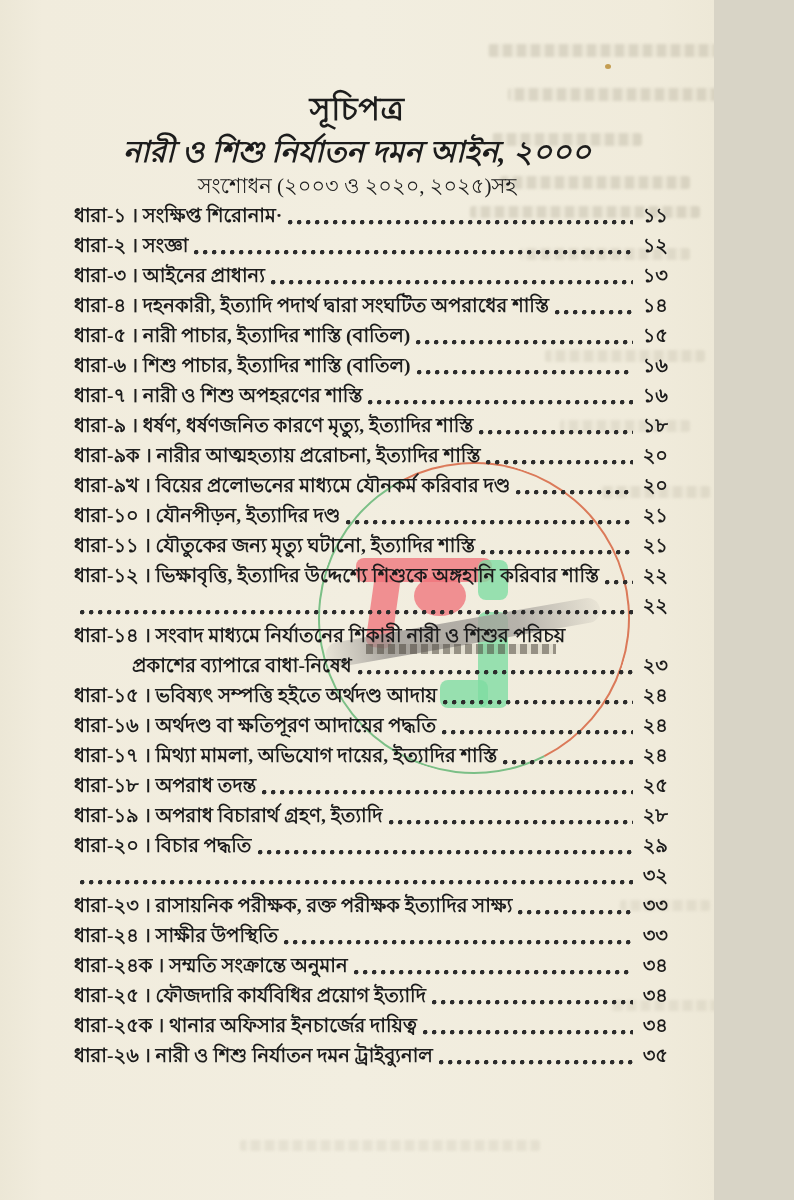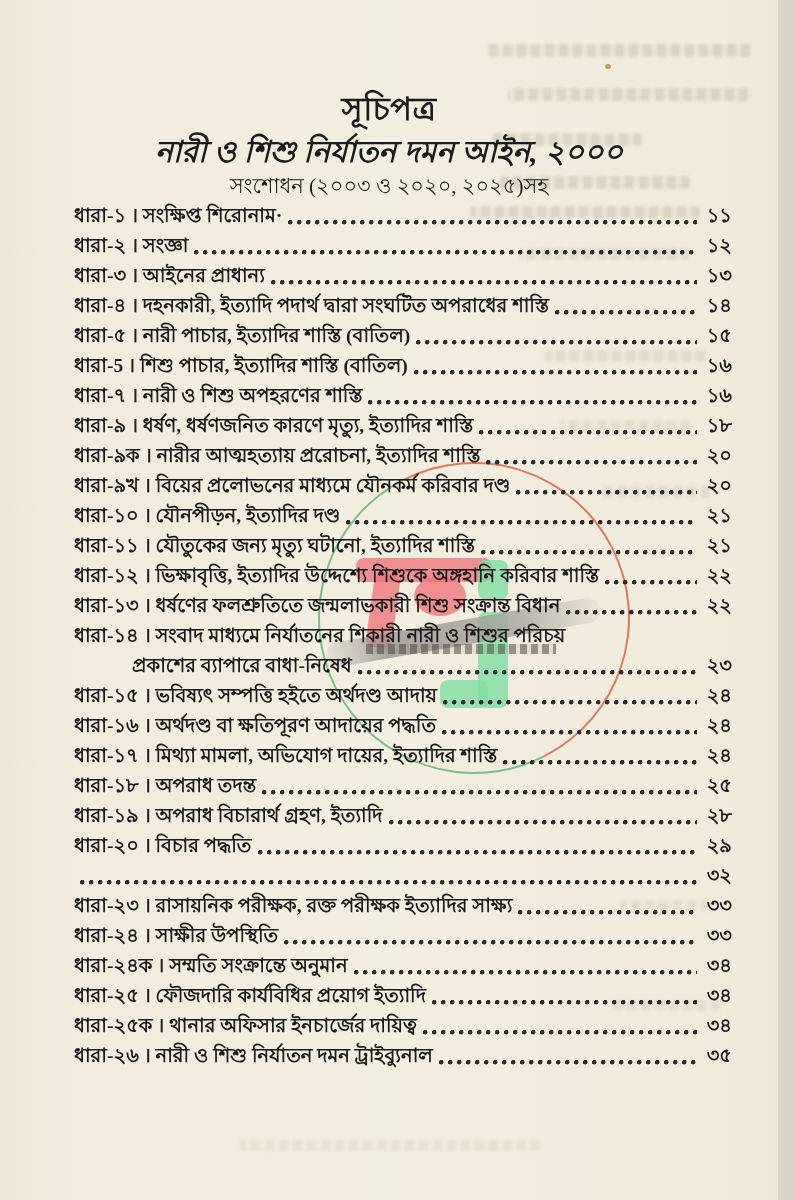--- a/index.html
+++ b/index.html
@@ -2,21 +2,21 @@
 <html lang="bn"><head>
 <meta charset="utf-8">
 <style>
   html,body{margin:0;padding:0;}
   body{
     width:794px;height:1200px;
     font-family:"Liberation Serif","DejaVu Serif",serif;
     background:#d8d4c6;
   }
   .page{
-    position:relative;width:778px;height:1200px;overflow:hidden;
+    position:relative;width:714px;height:1200px;overflow:hidden;
     background:
       linear-gradient(90deg, #ece7d6 0%, #f1ecdd 6%, #f2eee0 50%, #f0ebdb 92%, #ede8d7 100%),
       #f1ecdd;
     color:#1c1c1c;
   }
   
   .ghost{
     position:absolute;border-radius:3px;
     background:repeating-linear-gradient(90deg,#b6b09c 0 9px,rgba(182,176,156,.25) 9px 14px);
     filter:blur(1.6px);opacity:.38;transform:scaleX(-1);
@@ -120,21 +120,21 @@
         <span class="lbl">ধারা-৪ । দহনকারী, ইত্যাদি পদার্থ দ্বারা সংঘটিত অপরাধের শাস্তি</span>
         <span class="dots"></span>
         <span class="pg">১৪</span>
       </div>
       <div class="toc-row">
         <span class="lbl">ধারা-৫ । নারী পাচার, ইত্যাদির শাস্তি (বাতিল)</span>
         <span class="dots"></span>
         <span class="pg">১৫</span>
       </div>
       <div class="toc-row">
-        <span class="lbl">ধারা-5 । শিশু পাচার, ইত্যাদির শাস্তি (বাতিল)</span>
+        <span class="lbl">ধারা-৬ । শিশু পাচার, ইত্যাদির শাস্তি (বাতিল)</span>
         <span class="dots"></span>
         <span class="pg">১৬</span>
       </div>
       <div class="toc-row">
         <span class="lbl">ধারা-৭ । নারী ও শিশু অপহরণের শাস্তি</span>
         <span class="dots"></span>
         <span class="pg">১৬</span>
       </div>
       <div class="toc-row">
         <span class="lbl">ধারা-৯ । ধর্ষণ, ধর্ষণজনিত কারণে মৃত্যু, ইত্যাদির শাস্তি</span>
@@ -160,21 +160,20 @@
         <span class="lbl">ধারা-১১ । যৌতুকের জন্য মৃত্যু ঘটানো, ইত্যাদির শাস্তি</span>
         <span class="dots"></span>
         <span class="pg">২১</span>
       </div>
       <div class="toc-row">
         <span class="lbl">ধারা-১২ । ভিক্ষাবৃত্তি, ইত্যাদির উদ্দেশ্যে শিশুকে অঙ্গহানি করিবার শাস্তি</span>
         <span class="dots"></span>
         <span class="pg">২২</span>
       </div>
       <div class="toc-row">
-        <span class="lbl">ধারা-১৩ । ধর্ষণের ফলশ্রুতিতে জন্মলাভকারী শিশু সংক্রান্ত বিধান</span>
         <span class="dots"></span>
         <span class="pg">২২</span>
       </div>
       <div class="toc-row noleader">
         <span class="lbl">ধারা-১৪ ।  সংবাদ মাধ্যমে নির্যাতনের শিকারী নারী ও শিশুর পরিচয়</span>
         <span class="dots"></span>
         <span class="pg"></span>
       </div>
       <div class="toc-row indent">
         <span class="lbl">প্রকাশের ব্যাপারে বাধা-নিষেধ</span>

